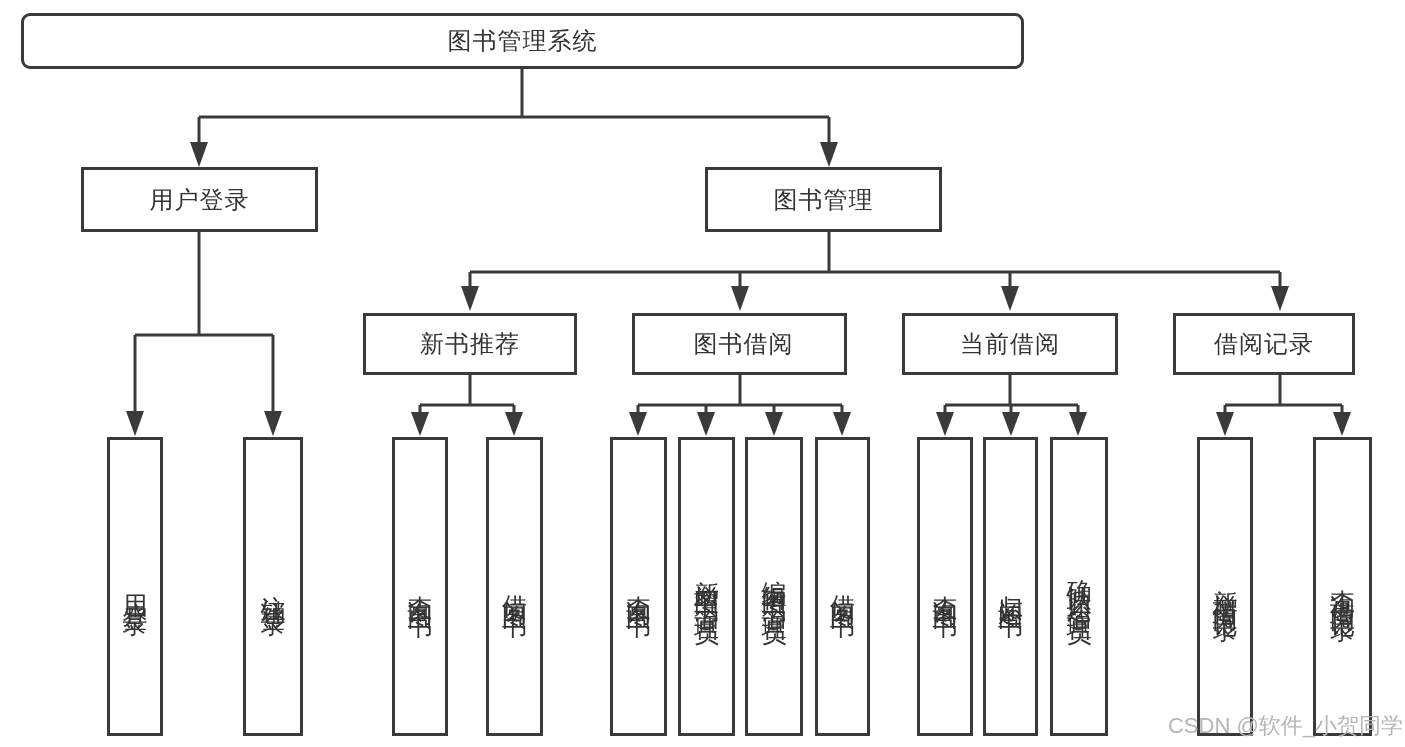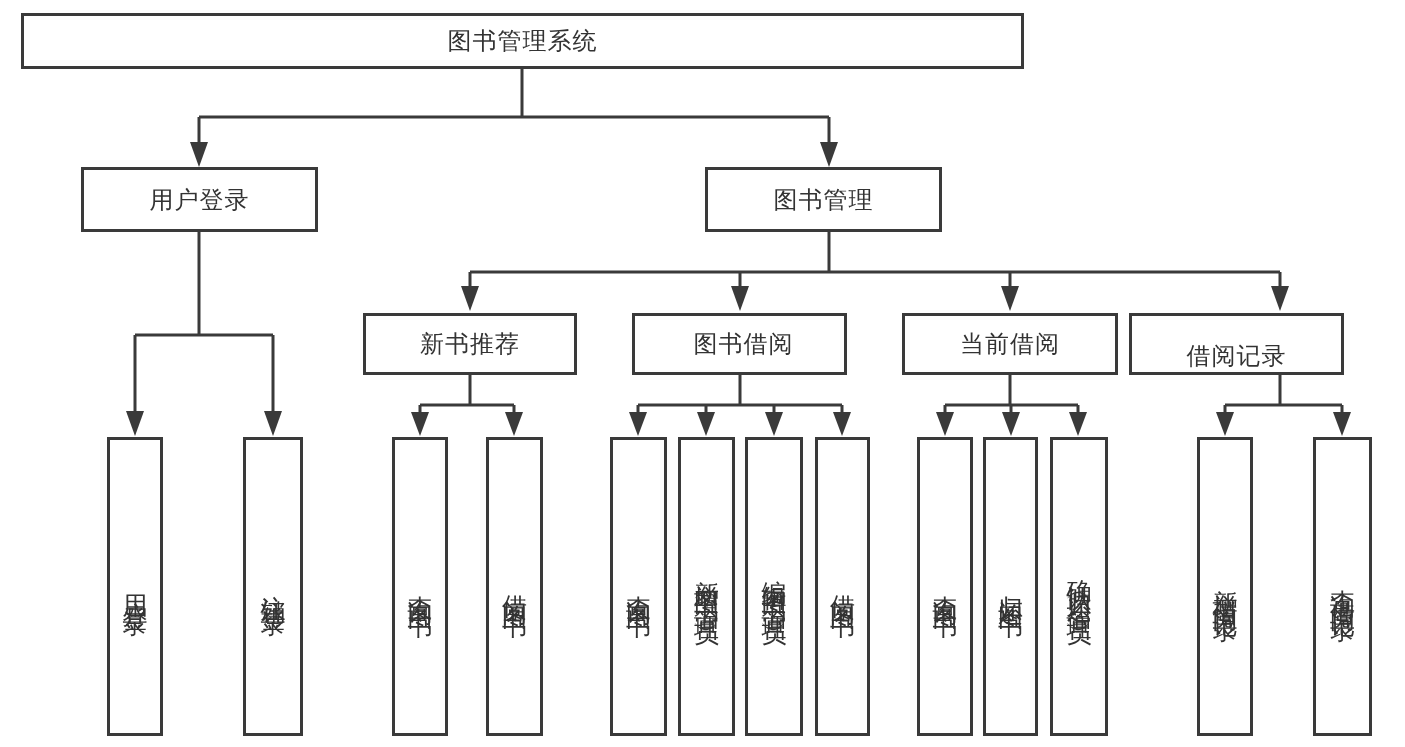--- a/index.html
+++ b/index.html
@@ -85,41 +85,41 @@
     <path d="M1010 375 V405 M945 405 H1078 M945 405 V413 M1011 405 V413 M1078 405 V413"></path>
     <polygon points="936,412 954,412 945,436"></polygon>
     <polygon points="1002,412 1020,412 1011,436"></polygon>
     <polygon points="1069,412 1087,412 1078,436"></polygon>
 
     <path d="M1280 375 V405 M1225 405 H1342 M1225 405 V413 M1342 405 V413"></path>
     <polygon points="1216,412 1234,412 1225,436"></polygon>
     <polygon points="1333,412 1351,412 1342,436"></polygon>
   </svg>
 
-  <div class="box h-box" style="left:21px; top:13px; width:1003px; height:56px;">
+  <div class="box h-box" style="left:21px; top:13px; width:1003px; height:56px;border-radius:9px;">
     <span>图书管理系统</span>
   </div>
 
   <div class="box h-box" style="left:81px; top:167px; width:237px; height:65px;">
     <span>用户登录</span>
   </div>
   <div class="box h-box" style="left:705px; top:167px; width:237px; height:65px;">
     <span>图书管理</span>
   </div>
 
   <div class="box h-box" style="left:363px; top:313px; width:214px; height:62px;justify-content:center;">
     <span>新书推荐</span>
   </div>
   <div class="box h-box" style="left:632px; top:313px; width:215px; height:62px;padding-left:8px;">
     <span>图书借阅</span>
   </div>
   <div class="box h-box" style="left:902px; top:313px; width:216px; height:62px;">
     <span>当前借阅</span>
   </div>
-  <div class="box h-box" style="left:1129px; top:313px; width:215px; height:62px;align-items:flex-end;">
+  <div class="box h-box" style="left:1173px; top:313px; width:182px; height:62px;">
     <span>借阅记录</span>
   </div>
 
   <div class="box leaf" style="left:107px; top:437px; width:56px; height:299px;">
     <span>用户登录</span>
   </div>
   <div class="box leaf" style="left:243px; top:437px; width:60px; height:299px;">
     <span>注销登录</span>
   </div>
 
@@ -153,14 +153,15 @@
     <span>确认归还（管理员）</span>
   </div>
 
   <div class="box leaf" style="left:1197px; top:437px; width:56px; height:299px;">
     <span>新增借阅记录</span>
   </div>
   <div class="box leaf" style="left:1313px; top:437px; width:59px; height:299px;">
     <span>查询借阅记录</span>
   </div>
 
+  <div class="watermark">CSDN @软件_小贺同学</div>
 
 </div>
 
 </body></html>

